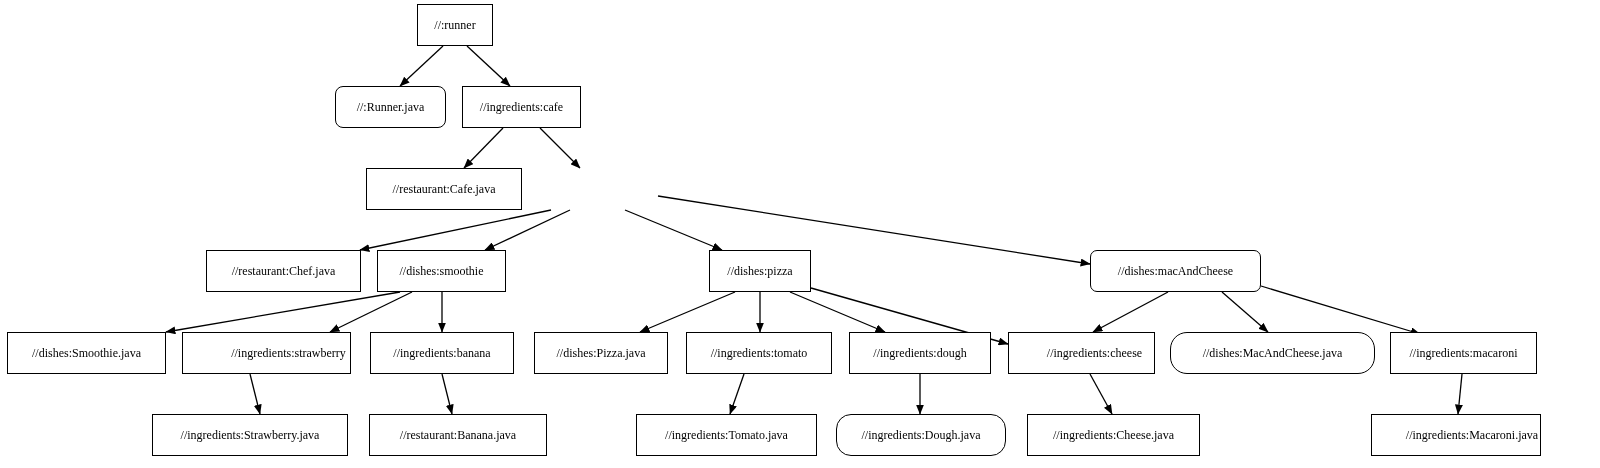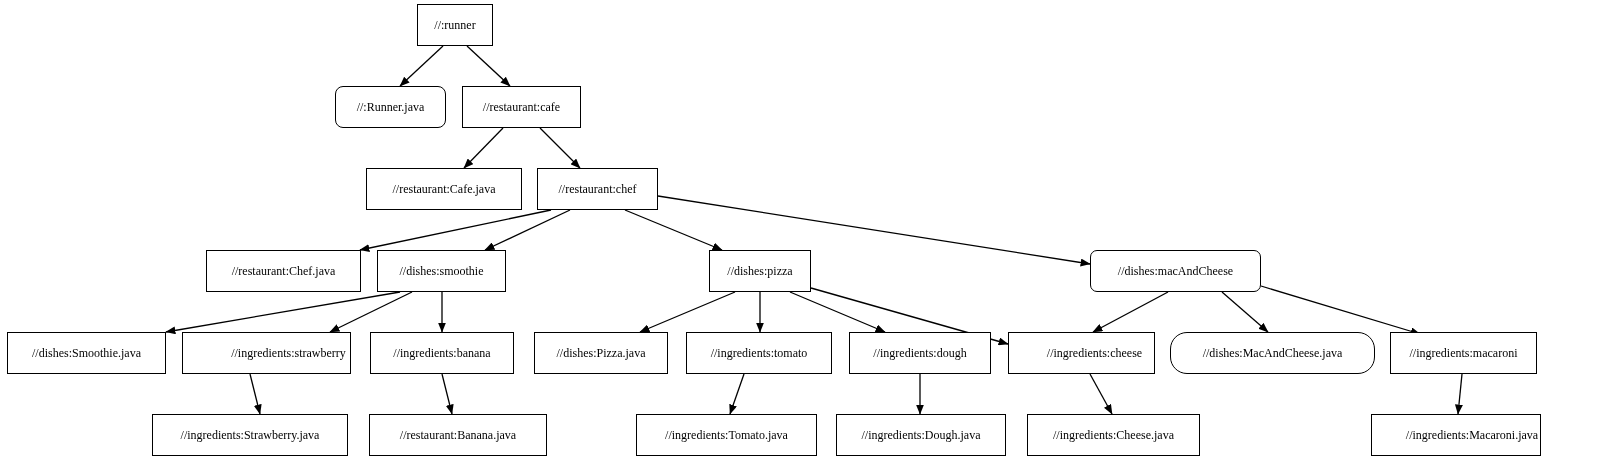--- a/index.html
+++ b/index.html
@@ -91,27 +91,24 @@
       </g>
   </svg>
   <div id="node-layer">
       <div class="graph-node" style="left: 417px; top: 4px; width: 76px; height: 42px;">
         <span class="node-label">//:runner</span>
       </div>
       <div class="graph-node" style="left: 335px; top: 86px; width: 111px; height: 42px; border-radius: 8px;">
         <span class="node-label">//:Runner.java</span>
       </div>
       <div class="graph-node" style="left: 462px; top: 86px; width: 119px; height: 42px;">
-        <span class="node-label">//restaurant:cafe</span>
+        <span class="node-label">//ingredients:cafe</span>
       </div>
       <div class="graph-node" style="left: 366px; top: 168px; width: 156px; height: 42px;">
         <span class="node-label">//restaurant:Cafe.java</span>
-      </div>
-      <div class="graph-node" style="left: 537px; top: 168px; width: 121px; height: 42px;">
-        <span class="node-label">//restaurant:chef</span>
       </div>
       <div class="graph-node" style="left: 206px; top: 250px; width: 155px; height: 42px;">
         <span class="node-label">//restaurant:Chef.java</span>
       </div>
       <div class="graph-node" style="left: 377px; top: 250px; width: 129px; height: 42px;">
         <span class="node-label">//dishes:smoothie</span>
       </div>
       <div class="graph-node" style="left: 709px; top: 250px; width: 102px; height: 42px;">
         <span class="node-label">//dishes:pizza</span>
       </div>
@@ -147,21 +144,21 @@
       </div>
       <div class="graph-node" style="left: 152px; top: 414px; width: 196px; height: 42px;">
         <span class="node-label">//ingredients:Strawberry.java</span>
       </div>
       <div class="graph-node" style="left: 369px; top: 414px; width: 178px; height: 42px;">
         <span class="node-label">//restaurant:Banana.java</span>
       </div>
       <div class="graph-node" style="left: 636px; top: 414px; width: 181px; height: 42px;">
         <span class="node-label">//ingredients:Tomato.java</span>
       </div>
-      <div class="graph-node" style="left: 836px; top: 414px; width: 170px; height: 42px;">
+      <div class="graph-node" style="left: 836px; top: 414px; width: 170px; height: 42px; border-radius: 15px;">
         <span class="node-label">//ingredients:Dough.java</span>
       </div>
       <div class="graph-node" style="left: 1027px; top: 414px; width: 173px; height: 42px;">
         <span class="node-label">//ingredients:Cheese.java</span>
       </div>
       <div class="graph-node" style="left: 1371px; top: 414px; width: 170px; height: 42px; padding-left: 32px;">
         <span class="node-label">//ingredients:Macaroni.java</span>
       </div>
     </div>
 </div>

